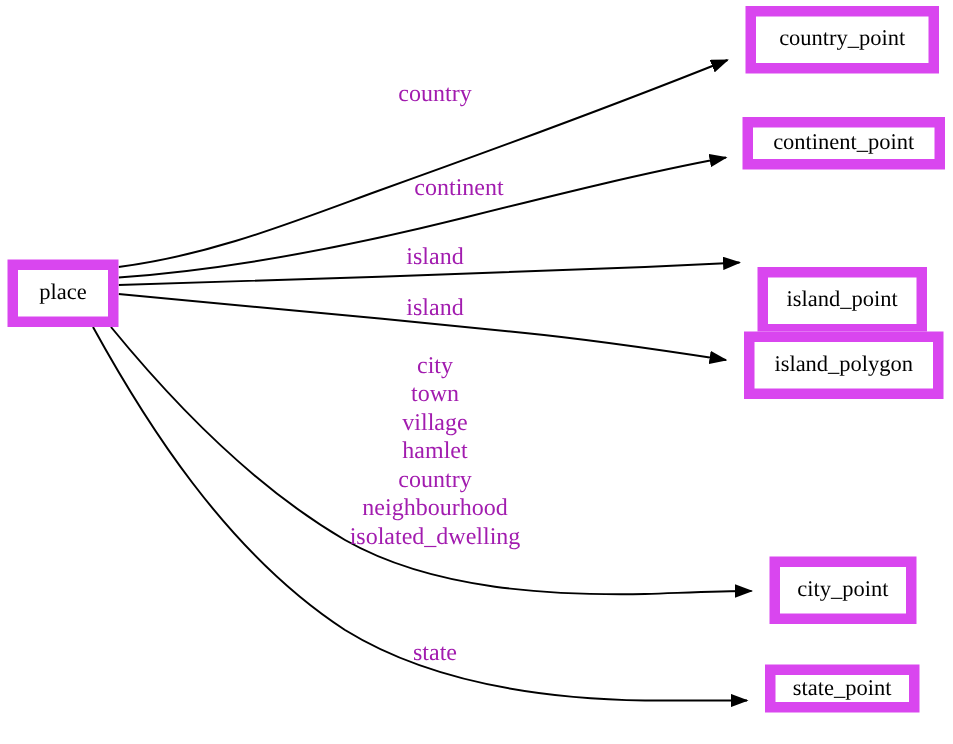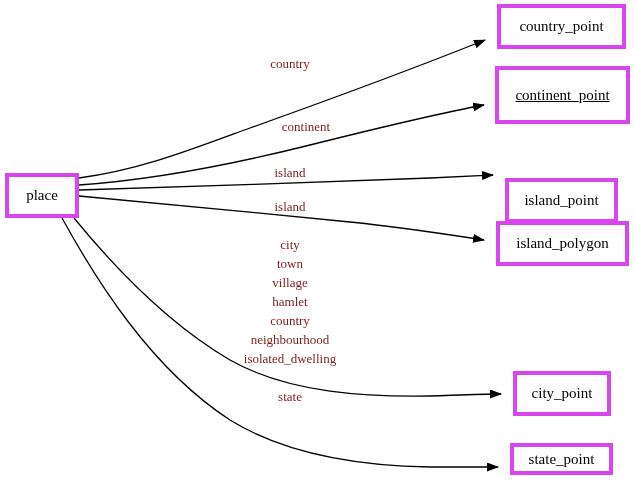--- a/index.html
+++ b/index.html
@@ -17,36 +17,36 @@
   #graph-canvas {
     position: absolute;
     left: 0;
     top: 0;
     width: 635px;
     height: 496px;
   }
   .node-box {
     position: absolute;
     box-sizing: border-box;
-    border: 4px solid #d946ef;
+    border: 7px solid #d946ef;
     background: #ffffff;
     display: flex;
     align-items: center;
     justify-content: center;
     font-family: "Liberation Serif", "DejaVu Serif", serif;
     font-size: 15px;
     color: #000000;
     white-space: nowrap;
     line-height: 1;
   }
   .edge-label {
     position: absolute;
     font-family: "Liberation Serif", "DejaVu Serif", serif;
-    font-size: 13px;
-    color: #7f1d1d;
+    font-size: 16px;
+    color: #a21caf;
     white-space: nowrap;
     line-height: 1;
     text-align: center;
     transform: translate(-50%, -50%);
   }
   .edge-label.multi {
     line-height: 19px;
   }
 </style>
 </head>
@@ -68,21 +68,21 @@
     </g>
 </svg>
 
 <div id="nodes-layer">
     <div class="node-box" style="left: 5px; top: 173px; width: 74px; height: 45px;">
       <span>place</span>
     </div>
     <div class="node-box" style="left: 497px; top: 4px; width: 129px; height: 45px;">
       <span>country_point</span>
     </div>
-    <div class="node-box" style="left: 495px; top: 66px; width: 135px; height: 58px; text-decoration: underline;">
+    <div class="node-box" style="left: 495px; top: 78px; width: 135px; height: 35px;">
       <span>continent_point</span>
     </div>
     <div class="node-box" style="left: 505px; top: 150px; width: 113px; height: 45px; margin-top: 28px;">
       <span>island_point</span>
     </div>
     <div class="node-box" style="left: 496px; top: 221px; width: 133px; height: 45px; text-align: center;">
       <span>island_polygon</span>
     </div>
     <div class="node-box" style="left: 513px; top: 371px; width: 98px; height: 45px;">
       <span>city_point</span>
@@ -98,14 +98,14 @@
     <div class="edge-label" style="left: 290px; top: 206px;"><span>island</span></div>
     <div class="edge-label multi" style="left: 290px; top: 301px;">
       <div>city</div>
       <div>town</div>
       <div>village</div>
       <div>hamlet</div>
       <div>country</div>
       <div>neighbourhood</div>
       <div>isolated_dwelling</div>
     </div>
-    <div class="edge-label" style="left: 290px; top: 396px; text-align: center;"><span>state</span></div>
+    <div class="edge-label" style="left: 290px; top: 436px; text-align: center;"><span>state</span></div>
   </div>
 
 </body></html>

